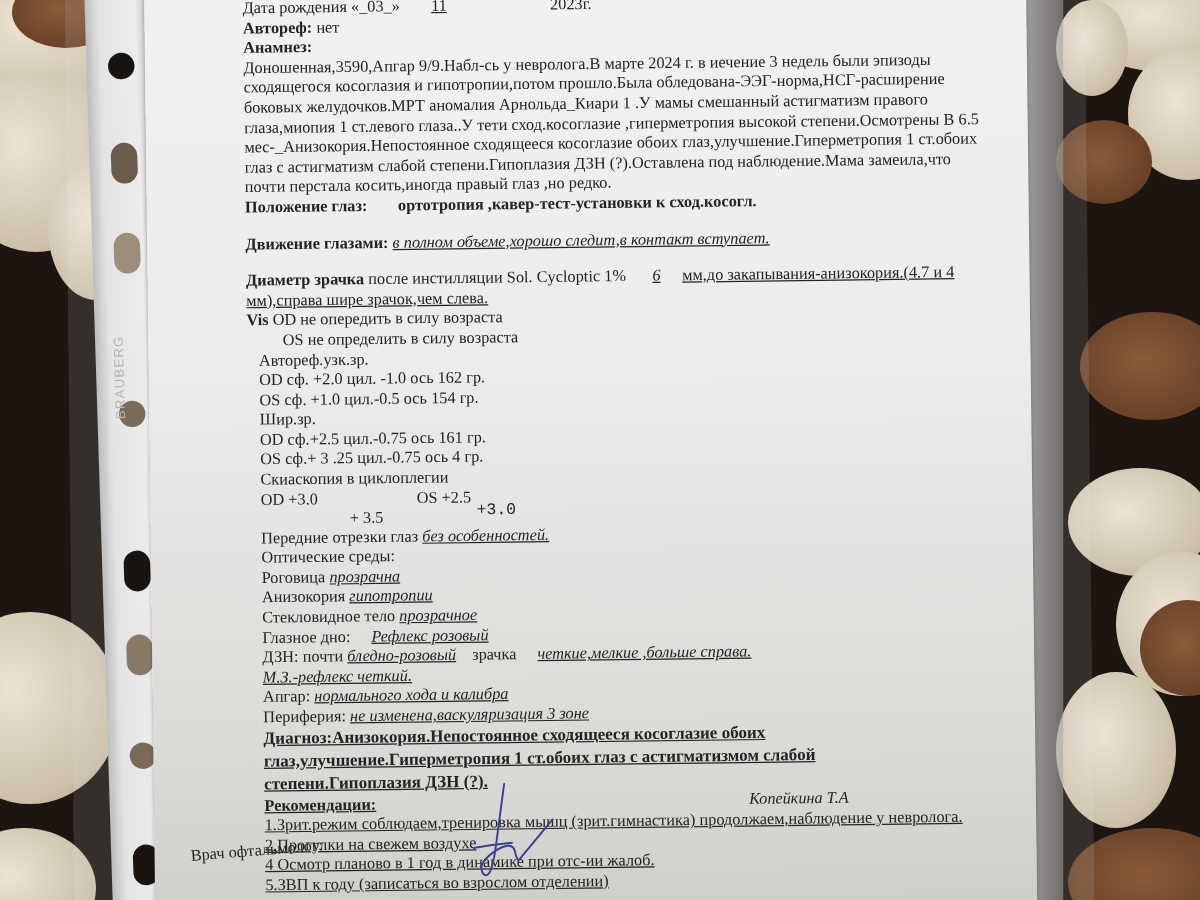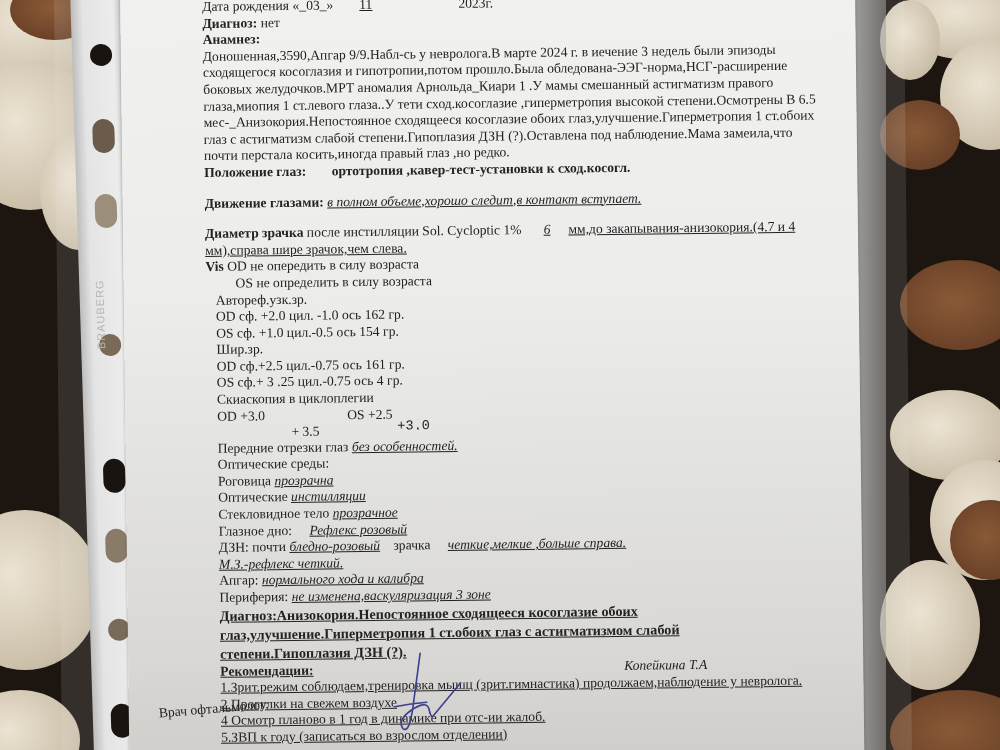--- a/index.html
+++ b/index.html
@@ -102,21 +102,21 @@
 
 <div class="paper">
   <div class="content">
 
     <div class="ln">
       <span>Дата рождения</span>
       <span>«_03_»</span><span class="u" style="padding:0 26px;">11</span><span class="u" style="padding-left:60px;"></span><span>2023г.</span>
     </div>
 
     <div class="ln">
-      <span class="b">Диагноз:</span>
+      <span class="b">Автореф:</span>
       <span>нет</span>
     </div>
 
     <div class="ln b">Анамнез:</div>
     <div class="ln">Доношенная,3590,Апгар 9/9.Набл-сь у невролога.В марте 2024 г. в иечение 3 недель были эпизоды</div>
     <div class="ln">сходящегося косоглазия и гипотропии,потом прошло.Была обледована-ЭЭГ-норма,НСГ-расширение</div>
     <div class="ln">боковых желудочков.МРТ аномалия Арнольда_Киари 1 .У мамы смешанный астигматизм правого</div>
     <div class="ln">глаза,миопия 1 ст.левого глаза..У тети сход.косоглазие ,гиперметропия высокой степени.Осмотрены В 6.5</div>
     <div class="ln">мес-_Анизокория.Непостоянное сходящееся косоглазие обоих глаз,улучшение.Гиперметропия 1 ст.обоих</div>
     <div class="ln">глаз с астигматизм слабой степени.Гипоплазия ДЗН (?).Оставлена под наблюдение.Мама замеила,что</div>
@@ -166,22 +166,22 @@
     <div class="ln ind1">
       <span>Передние отрезки глаз</span>
       <span class="i u">без особенностей.</span>
     </div>
     <div class="ln ind1">Оптические среды:</div>
     <div class="ln ind1">
       <span>Роговица</span>
       <span class="i u">прозрачна</span>
     </div>
     <div class="ln ind1">
-      <span>Оптические</span>
-      <span class="i u">инстилляции</span>
+      <span>Анизокория</span>
+      <span class="i u">гипотропии</span>
     </div>
     <div class="ln ind1">
       <span>Стекловидное тело</span>
       <span class="i u">прозрачное</span>
     </div>
     <div class="ln ind1">
       <span>Глазное дно:</span>
       <span class="i u" style="padding-left:14px;">Рефлекс    розовый</span>
     </div>
     <div class="ln ind1">

